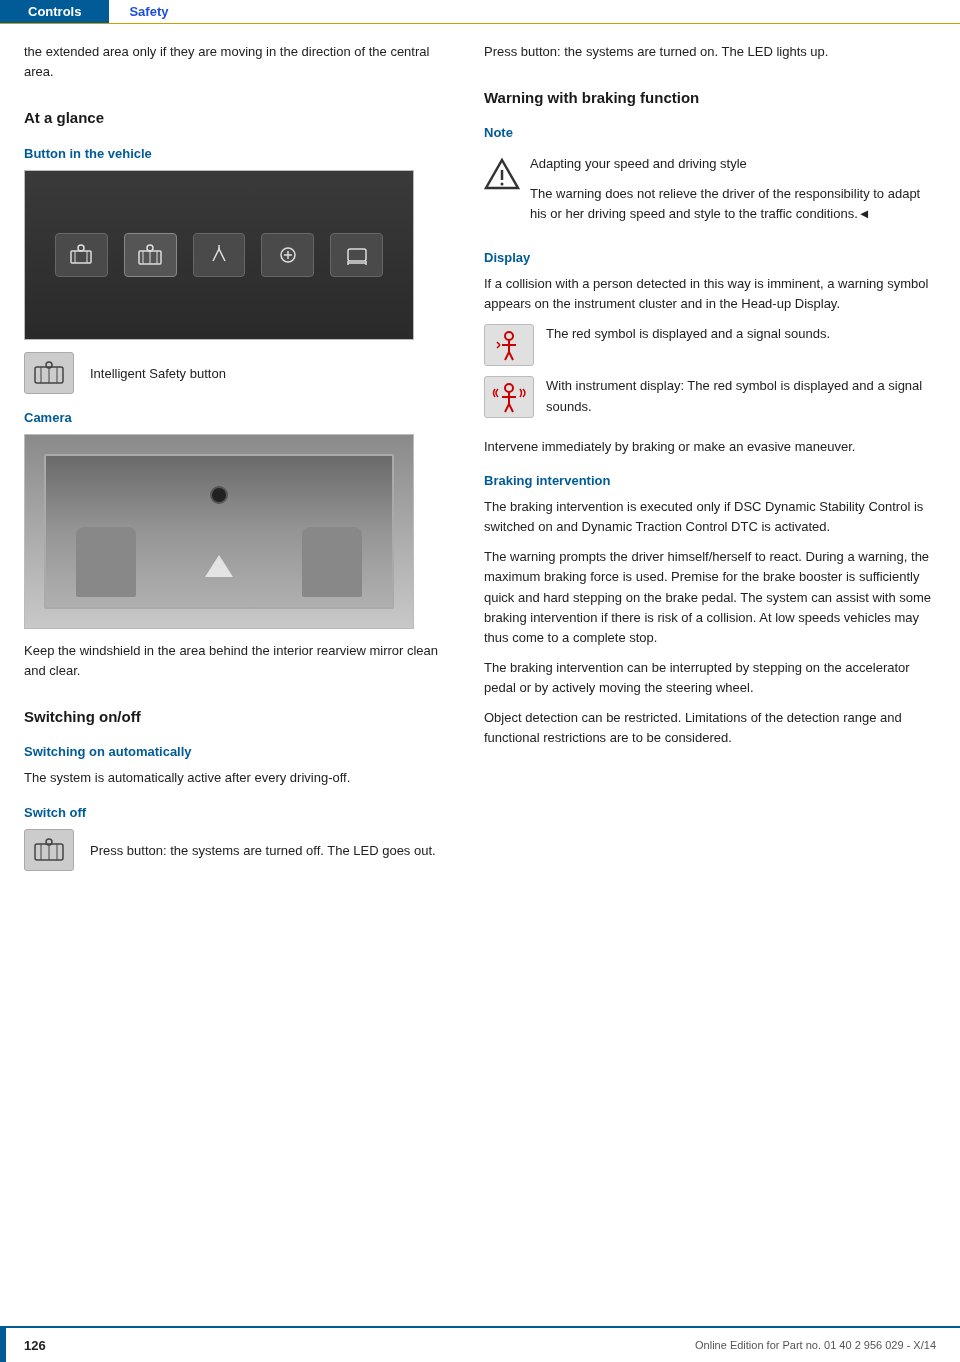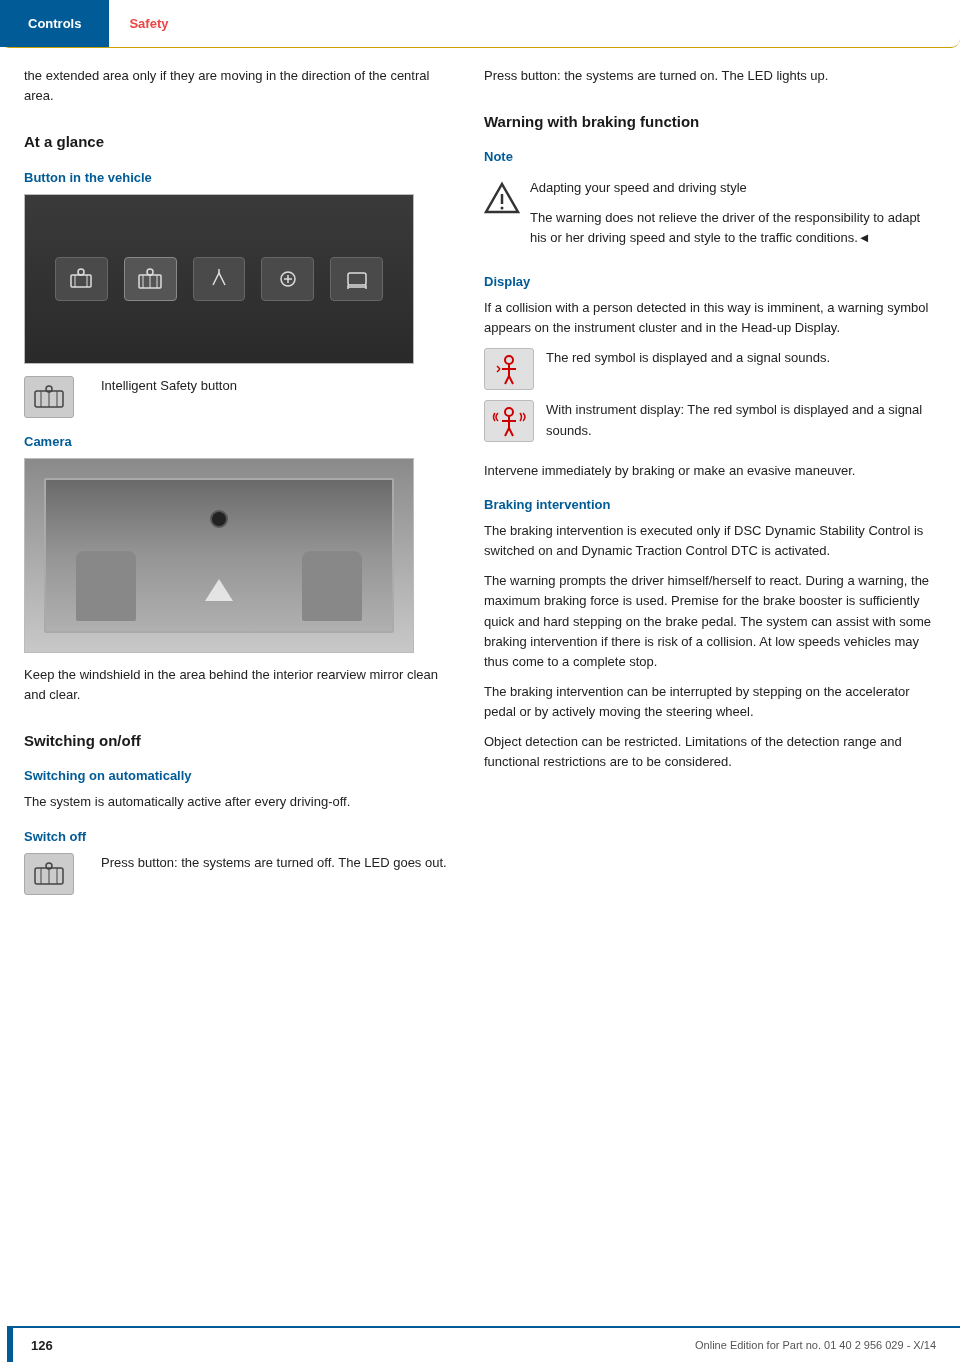--- a/index.html
+++ b/index.html
@@ -10,35 +10,34 @@
       color: #1a1a1a;
       width: 960px;
       min-height: 1362px;
       position: relative;
     }
 
     
     .header-tabs {
       display: flex;
       border-bottom: 1px solid #c8a200;
-      height: 48px;
-      border-radius: 9px;
+      height: 24px;
     }
     .tab-controls {
       background: #005b96;
       color: #fff;
       padding: 0 28px;
       height: 100%;
       display: flex;
       align-items: center;
       font-size: 13px;
       font-weight: bold;
     }
     .tab-safety {
-      color: #ef4444;
+      color: #1d4ed8;
       padding: 0 20px;
       height: 100%;
       display: flex;
       align-items: center;
       font-size: 13px;
       font-weight: bold;
     }
 
     
     .content-area {
@@ -187,23 +186,23 @@
       width: 0;
       height: 0;
       border-left: 14px solid transparent;
       border-right: 14px solid transparent;
       border-bottom: 22px solid rgba(255,255,255,0.7);
     }
 
     
     .icon-row {
       display: flex;
-      align-items: flex-start;
+      align-items: flex-end;
       margin-bottom: 10px;
-      gap: 27px;
+      gap: 16px;
     }
     .inline-icon {
       width: 50px;
       height: 42px;
       background: #ccc;
       border: 1px solid #aaa;
       border-radius: 3px;
       display: flex;
       align-items: center;
       justify-content: center;
@@ -243,21 +242,21 @@
       display: flex;
       align-items: center;
       justify-content: center;
       flex-shrink: 0;
     }
 
     
     .footer {
       position: absolute;
       bottom: 0;
-      left: 7px;
+      left: 0;
       right: 0;
       height: 36px;
       display: flex;
       align-items: center;
       justify-content: space-between;
       padding: 0 24px;
       border-top: 2px solid #005b96;
     }
     .footer-page {
       font-size: 13px;

